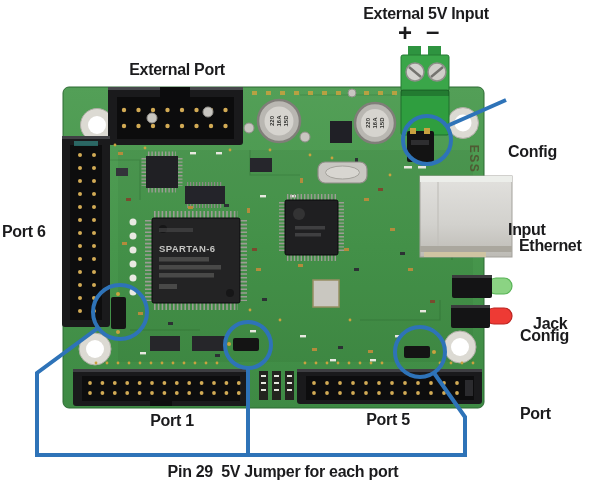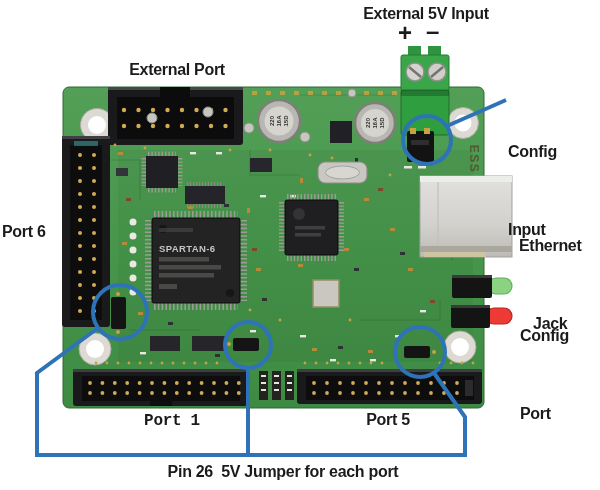--- a/index.html
+++ b/index.html
@@ -481,17 +481,17 @@
 </div>
 <div class="lbl" style="left:519px;top:181px;text-align:center;">
   <div>Ethernet</div>
   <div>Jack</div>
 </div>
 <div class="lbl" style="left:520px;top:271px;">
   <div>Config</div>
   <div>Port</div>
 </div>
 <div class="lbl" style="left:2px;top:219px;">Port 6</div>
-<div class="lbl center" style="left:132px;top:408px;width:80px;font-family:Liberation Mono, monospace;">Port 1</div>
+<div class="lbl center" style="left:132px;top:408px;width:80px;">Port 1</div>
 <div class="lbl center" style="left:348px;top:407px;width:80px;">Port 5</div>
-<div class="lbl center" style="left:113px;top:459px;width:340px;">Pin 26  5V Jumper for each port</div>
+<div class="lbl center" style="left:113px;top:459px;width:340px;">Pin 29  5V Jumper for each port</div>
 
 </div>
 
 </body></html>

